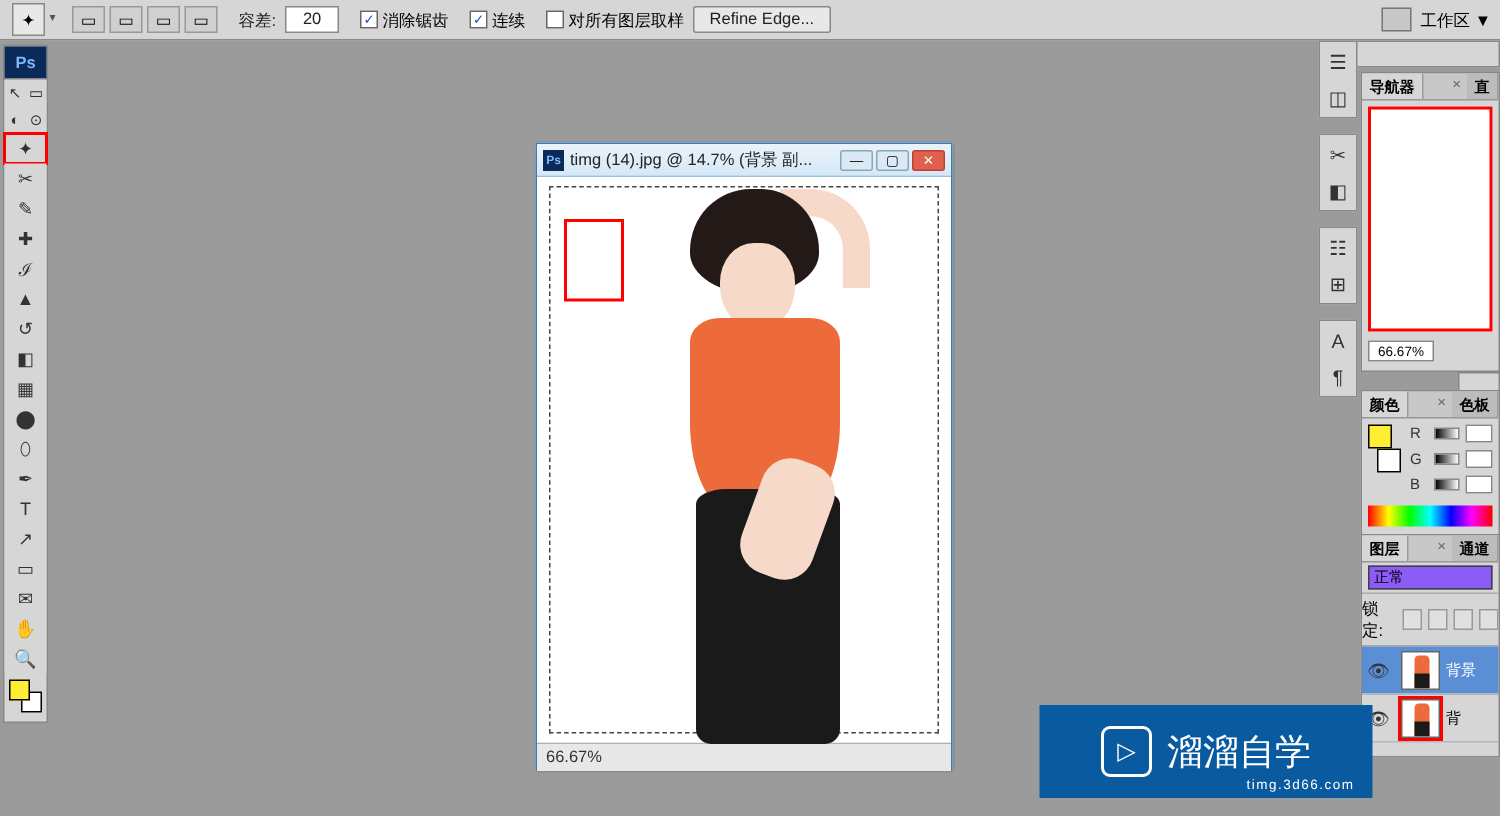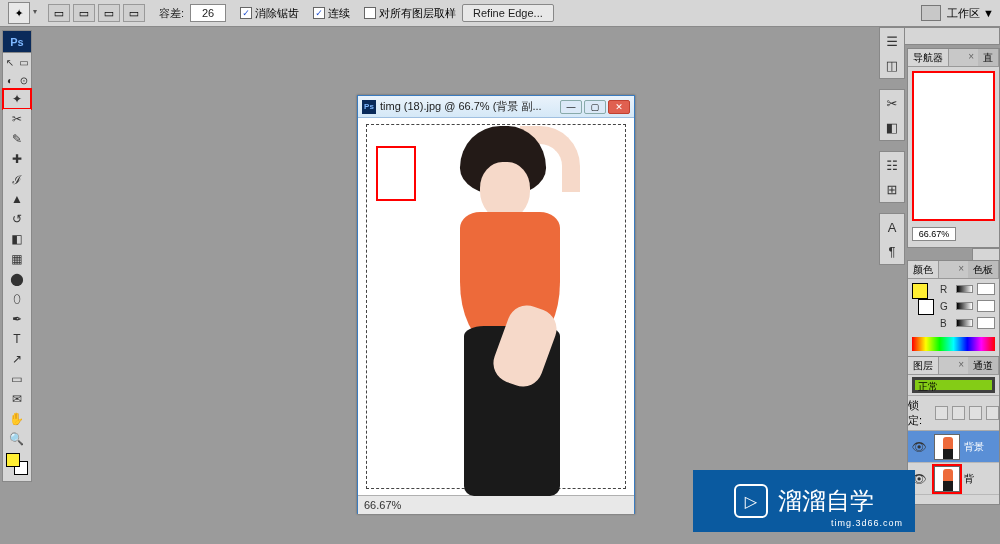--- a/index.html
+++ b/index.html
@@ -56,21 +56,21 @@
 
 .dock{position:absolute;top:27px;right:95px;width:26px;display:flex;flex-direction:column;gap:10px;}
 .dock-group{background:#d6d6d6;border:1px solid #888;display:flex;flex-direction:column;align-items:center;padding:4px 0;gap:6px;}
 .dock-top-strip{position:absolute;top:27px;right:0;width:120px;height:18px;background:#d6d6d6;border:1px solid #888;}
 .dock-ic{width:18px;height:18px;display:flex;align-items:center;justify-content:center;font-size:13px;color:#333;}
 
 
 .panel{position:absolute;right:0;width:93px;background:#d6d6d6;border:1px solid #888;}
 .nav-panel{top:48px;height:200px;}
 .panel-tabs{display:flex;height:18px;background:#c8c8c8;border-bottom:1px solid #999;}
-.tab{padding:2px 5px;font-size:10px;background:#d6d6d6;border-right:1px solid #999;}
+.tab{padding:2px 5px;font-size:10px;background:#d6d6d6;border-right:1px solid #999;font-weight:bold;}
 .tab.inactive{background:#bcbcbc;}
 .close-x{margin-left:auto;padding:2px 4px;color:#666;font-size:10px;}
 .nav-preview{margin:4px;height:150px;background:#fff;border:2px solid #ff0000;position:relative;overflow:hidden;}
 .nav-zoom{display:flex;align-items:center;padding:2px 4px;}
 .nav-zoom-val{width:44px;height:14px;background:#fff;border:1px solid #888;font-size:9px;display:flex;align-items:center;justify-content:center;}
 .control-row{position:absolute;top:248px;right:0;width:28px;height:28px;background:#d6d6d6;border:1px solid #888;}
 
 
 .color-panel{top:260px;height:100px;}
 .color-body{padding:4px;display:flex;gap:6px;}
@@ -80,21 +80,21 @@
 .sliders{flex:1;display:flex;flex-direction:column;gap:5px;}
 .slider{display:flex;align-items:center;gap:4px;}
 .slider-label{width:12px;font-size:10px;color:#333;}
 .slider-track{flex:1;height:8px;background:linear-gradient(to right,#000,#fff);border:1px solid #888;}
 .slider-val{width:18px;height:12px;background:#fff;border:1px solid #888;font-size:8px;}
 .spectrum{margin:4px;height:14px;background:linear-gradient(to right,#f00,#ff0,#0f0,#0ff,#00f,#f0f,#f00);}
 
 
 .layers-panel{top:356px;height:149px;}
 .layer-opts{display:flex;padding:2px 4px;gap:4px;border-bottom:1px solid #aaa;}
-.layer-mode{flex:1;height:16px;background:#84cc16;border:3px solid #404040;font-size:10px;padding-left:3px;}
+.layer-mode{flex:1;height:16px;background:#8b5cf6;border:1px solid #404040;font-size:10px;padding-left:3px;}
 .lock-row{display:flex;align-items:center;padding:2px 0;gap:4px;font-size:10px;border-bottom:1px solid #aaa;}
 .lock-ic{width:14px;height:14px;background:#e0e0e0;border:1px solid #999;}
 .layer{display:flex;align-items:center;height:32px;border-bottom:1px solid #b8b8b8;}
 .layer.sel{background:#5a8fd6;color:#fff;}
 .eye{width:22px;display:flex;align-items:center;justify-content:center;font-size:12px;color:#333;}
 .thumb{width:26px;height:26px;background:#fff;border:1px solid #666;margin:0 4px;position:relative;overflow:hidden;}
 .thumb-subject{position:absolute;top:2px;left:8px;width:10px;height:22px;background:#ed6a3a;border-radius:3px 3px 0 0;}
 .thumb-subject::after{content:"";position:absolute;bottom:0;left:0;width:10px;height:10px;background:#1a1a1a;}
 .layer-name{font-size:10px;}
 .thumb.hl{outline:2px solid #ff0000;}
@@ -112,21 +112,21 @@
   <div class="tool-preview">
       <span>✦</span>
     </div>
   <div class="opt-cluster">
     <div class="cb">▭</div>
     <div class="cb">▭</div>
     <div class="cb">▭</div>
     <div class="cb">▭</div>
   </div>
   <span class="opt-label">容差:</span>
-  <div class="opt-input">26</div>
+  <div class="opt-input">20</div>
   <div class="opt-check">
     <div class="ckbx">✓</div>
     <span>消除锯齿</span>
   </div>
   <div class="opt-check">
     <div class="ckbx">✓</div>
     <span>连续</span>
   </div>
   <div class="opt-check">
     <div class="ckbx"></div>
@@ -169,21 +169,21 @@
   <div class="tool-single">🔍</div>
   <div class="color-sw">
     <div class="sw-fg"></div>
     <div class="sw-bg"></div>
   </div>
 </div>
 
 <div class="doc-win">
   <div class="doc-title">
     <div class="doc-ps-icon">Ps</div>
-    <div class="doc-title-text">timg (18).jpg @ 66.7% (背景 副...</div>
+    <div class="doc-title-text">timg (14).jpg @ 14.7% (背景 副...</div>
     <div class="win-btns">
       <div class="win-btn win-min">—</div>
       <div class="win-btn win-max">▢</div>
       <div class="win-btn win-close">✕</div>
     </div>
   </div>
   <div class="canvas">
     <div class="marquee"></div>
     <div class="red-box"></div>
     <div class="subject">

